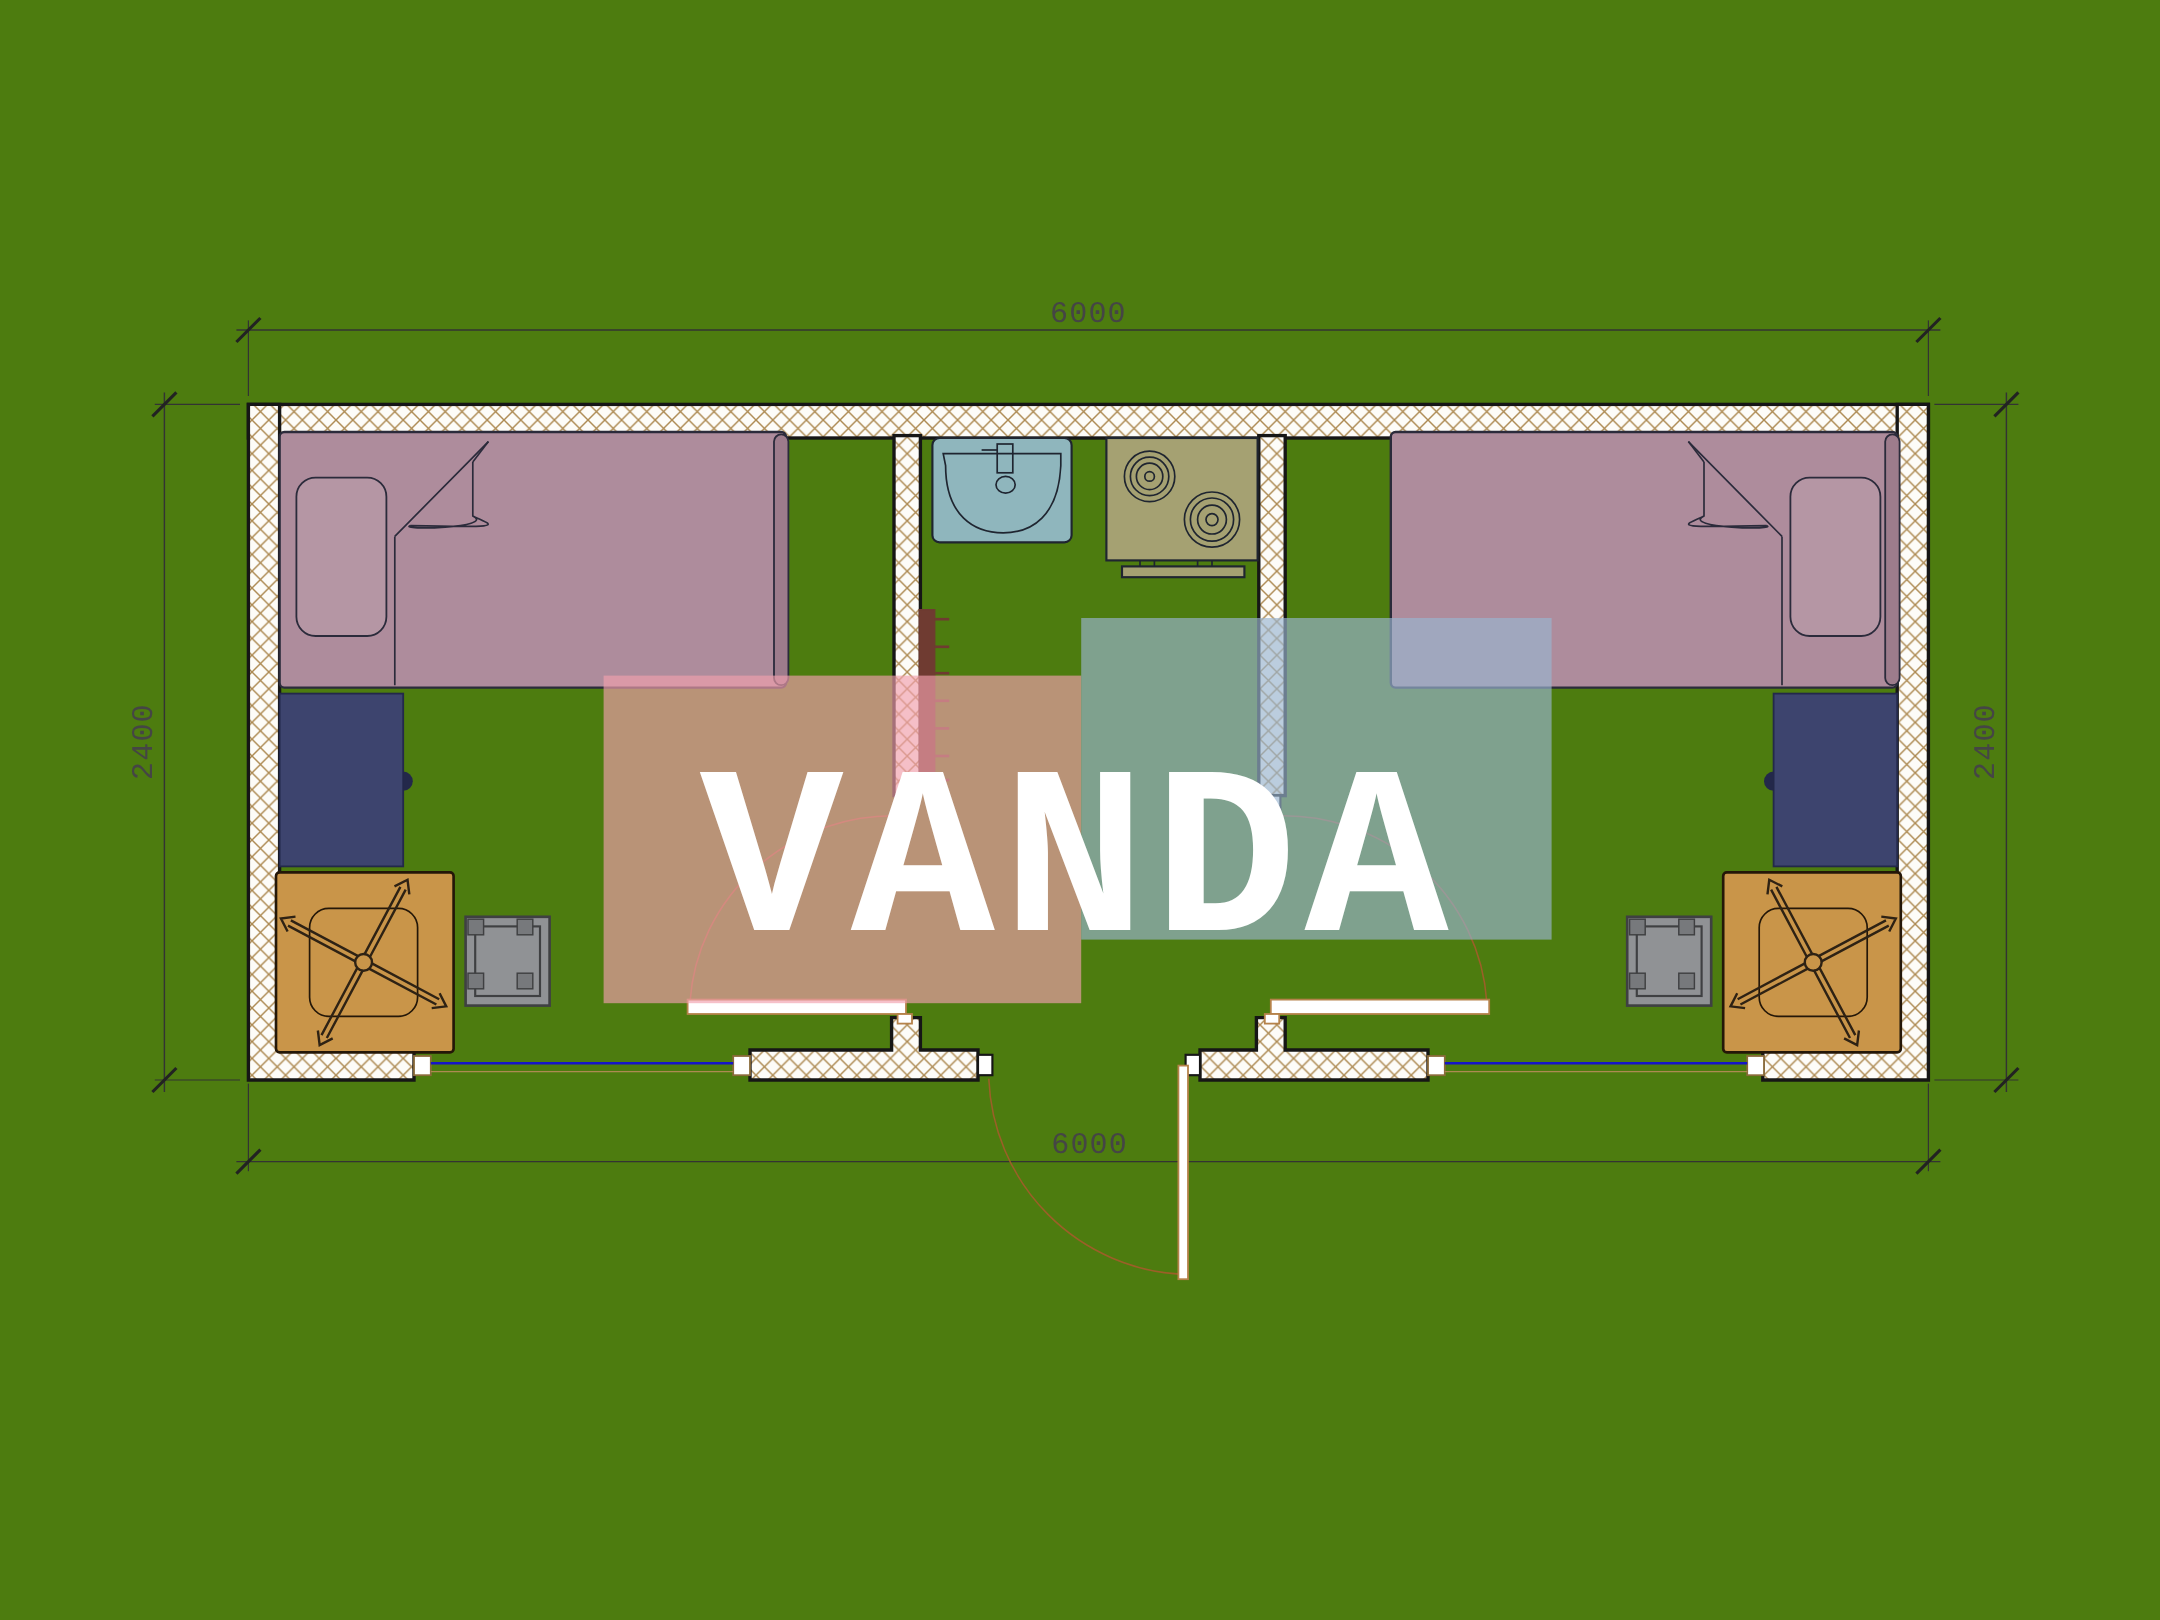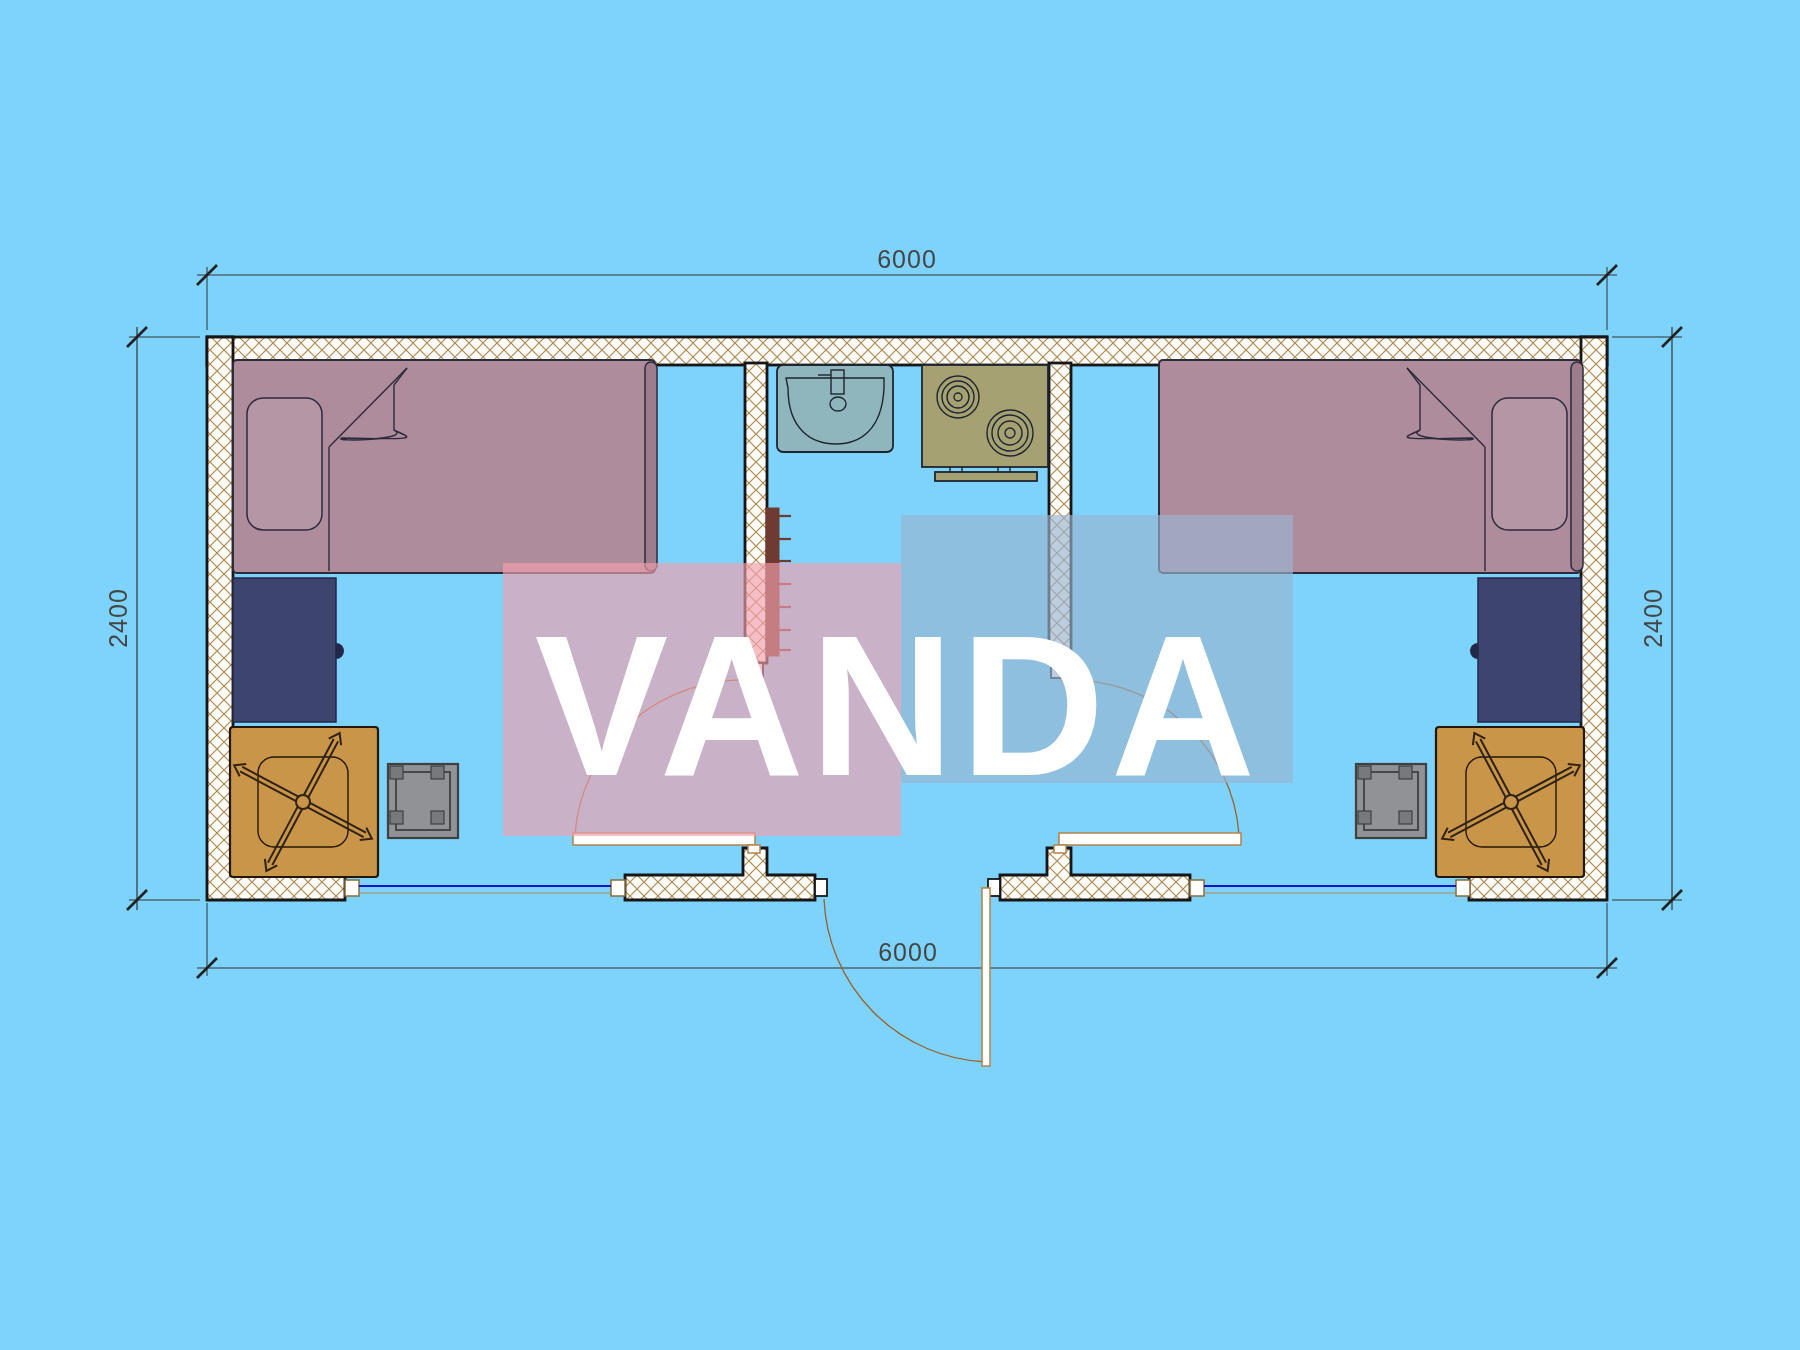--- a/index.html
+++ b/index.html
@@ -1,17 +1,17 @@
 <!DOCTYPE html>
 <html style="--c-wall_hatch: #ad8a52; --c-wall_bg: #fdfcf8; --c-wall_stroke: #161616; --c-dim_line: #333333; --c-dim_tick: #222222; --c-dim_text: #454545; --c-bed_fill: #ae8c9c; --c-pillow_fill: #b596a4; --c-footboard_fill: #9d7c8c; --c-bed_stroke: #2b2b3b; --c-desk_fill: #3d446e; --c-desk_stroke: #23284a; --c-table_fill: #c99549; --c-table_stroke: #241708; --c-chair_stroke: #2e2214; --c-stool_fill: #909295; --c-stool_stroke: #3f4042; --c-stool_corner: #77797c; --c-sink_fill: #8fb6bd; --c-stove_fill: #a5a172; --c-fixture_stroke: #1f2530; --c-radiator_fill: #6f3b31; --c-window_glass: #1515c8; --c-window_frame: #8a6b3a; --c-door_stroke: #9c5f28; --c-door_leaf_stroke: #b5824a; --c-wm_pink: rgba(242,160,173,0.66); --c-wm_blue: rgba(154,180,208,0.66); --c-wm_text: #ffffff;"><head>
 <meta charset="utf-8">
 <style>
   html,body{margin:0;padding:0;background:#ffffff;}
-  #stage{position:relative;width:1800px;height:1350px;background:#7dd3fc;overflow:hidden;
-         font-family:Liberation Sans, sans-serif;}
+  #stage{position:relative;width:1800px;height:1350px;background:#4d7c0f;overflow:hidden;
+         font-family:Liberation Mono, monospace;}
   svg{position:absolute;left:0;top:0;}
   .dim-line{stroke:var(--c-dim_line);stroke-width:1.2;fill:none;}
   .ext-line{stroke:var(--c-dim_line);stroke-width:1;fill:none;}
   .tick{stroke:var(--c-dim_tick);stroke-width:2.6;fill:none;}
   .dim-text{fill:var(--c-dim_text);font-size:25px;letter-spacing:1px;}
   .wallpiece{fill:url(#hatch);stroke:var(--c-wall_stroke);stroke-width:2.8;}
   .jamb{fill:#ffffff;stroke:var(--c-wall_stroke);stroke-width:1.8;}
   .wjamb{fill:#ffffff;stroke:var(--c-window_frame);stroke-width:1.5;}
   .glass{stroke:var(--c-window_glass);stroke-width:2;}
   .sill{stroke:var(--c-wall_hatch);stroke-width:1;}

